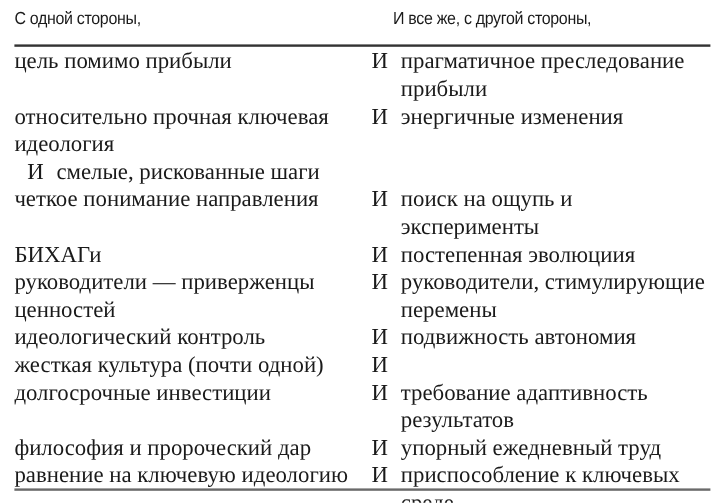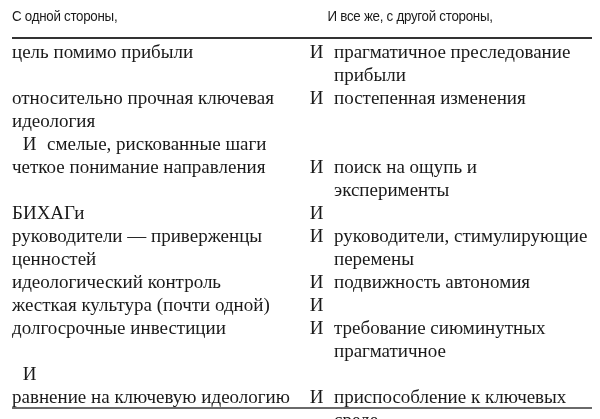--- a/index.html
+++ b/index.html
@@ -83,56 +83,59 @@
 
 <div class="table">
   <div class="row">
     <div class="c-left">цель помимо прибыли</div>
     <div class="c-and">И</div>
     <div class="c-right">прагматичное преследование прибыли</div>
   </div>
   <div class="row">
     <div class="c-left">относительно прочная ключевая идеология</div>
     <div class="c-and">И</div>
-    <div class="c-right">постепенная изменения</div>
+    <div class="c-right">энергичные изменения</div>
   </div>
   <div class="row">
     <div class="c-and">И</div>
     <div class="c-right">смелые, рискованные шаги</div>
   </div>
   <div class="row">
     <div class="c-left">четкое понимание направления</div>
     <div class="c-and">И</div>
     <div class="c-right">поиск на ощупь и эксперименты</div>
   </div>
   <div class="row">
     <div class="c-left">БИХАГи</div>
     <div class="c-and">И</div>
+    <div class="c-right">постепенная эволюциия</div>
   </div>
   <div class="row">
     <div class="c-left">руководители — приверженцы ценностей</div>
     <div class="c-and">И</div>
     <div class="c-right">руководители, стимулирующие перемены</div>
   </div>
   <div class="row">
     <div class="c-left">идеологический контроль</div>
     <div class="c-and">И</div>
     <div class="c-right">подвижность автономия</div>
   </div>
   <div class="row">
     <div class="c-left">жесткая культура (почти одной)</div>
     <div class="c-and">И</div>
   </div>
   <div class="row">
     <div class="c-left">долгосрочные инвестиции</div>
     <div class="c-and">И</div>
-    <div class="c-right">требование сиюминутных прагматичное</div>
+    <div class="c-right">требование адаптивность результатов</div>
   </div>
   <div class="row">
+    <div class="c-left">философия и пророческий дар</div>
     <div class="c-and">И</div>
+    <div class="c-right">упорный ежедневный труд</div>
   </div>
   <div class="row">
     <div class="c-left">равнение на ключевую идеологию</div>
     <div class="c-and">И</div>
     <div class="c-right">приспособление к ключевых среде</div>
   </div>
 </div>
 
 <div class="rule bottom"></div>
 

